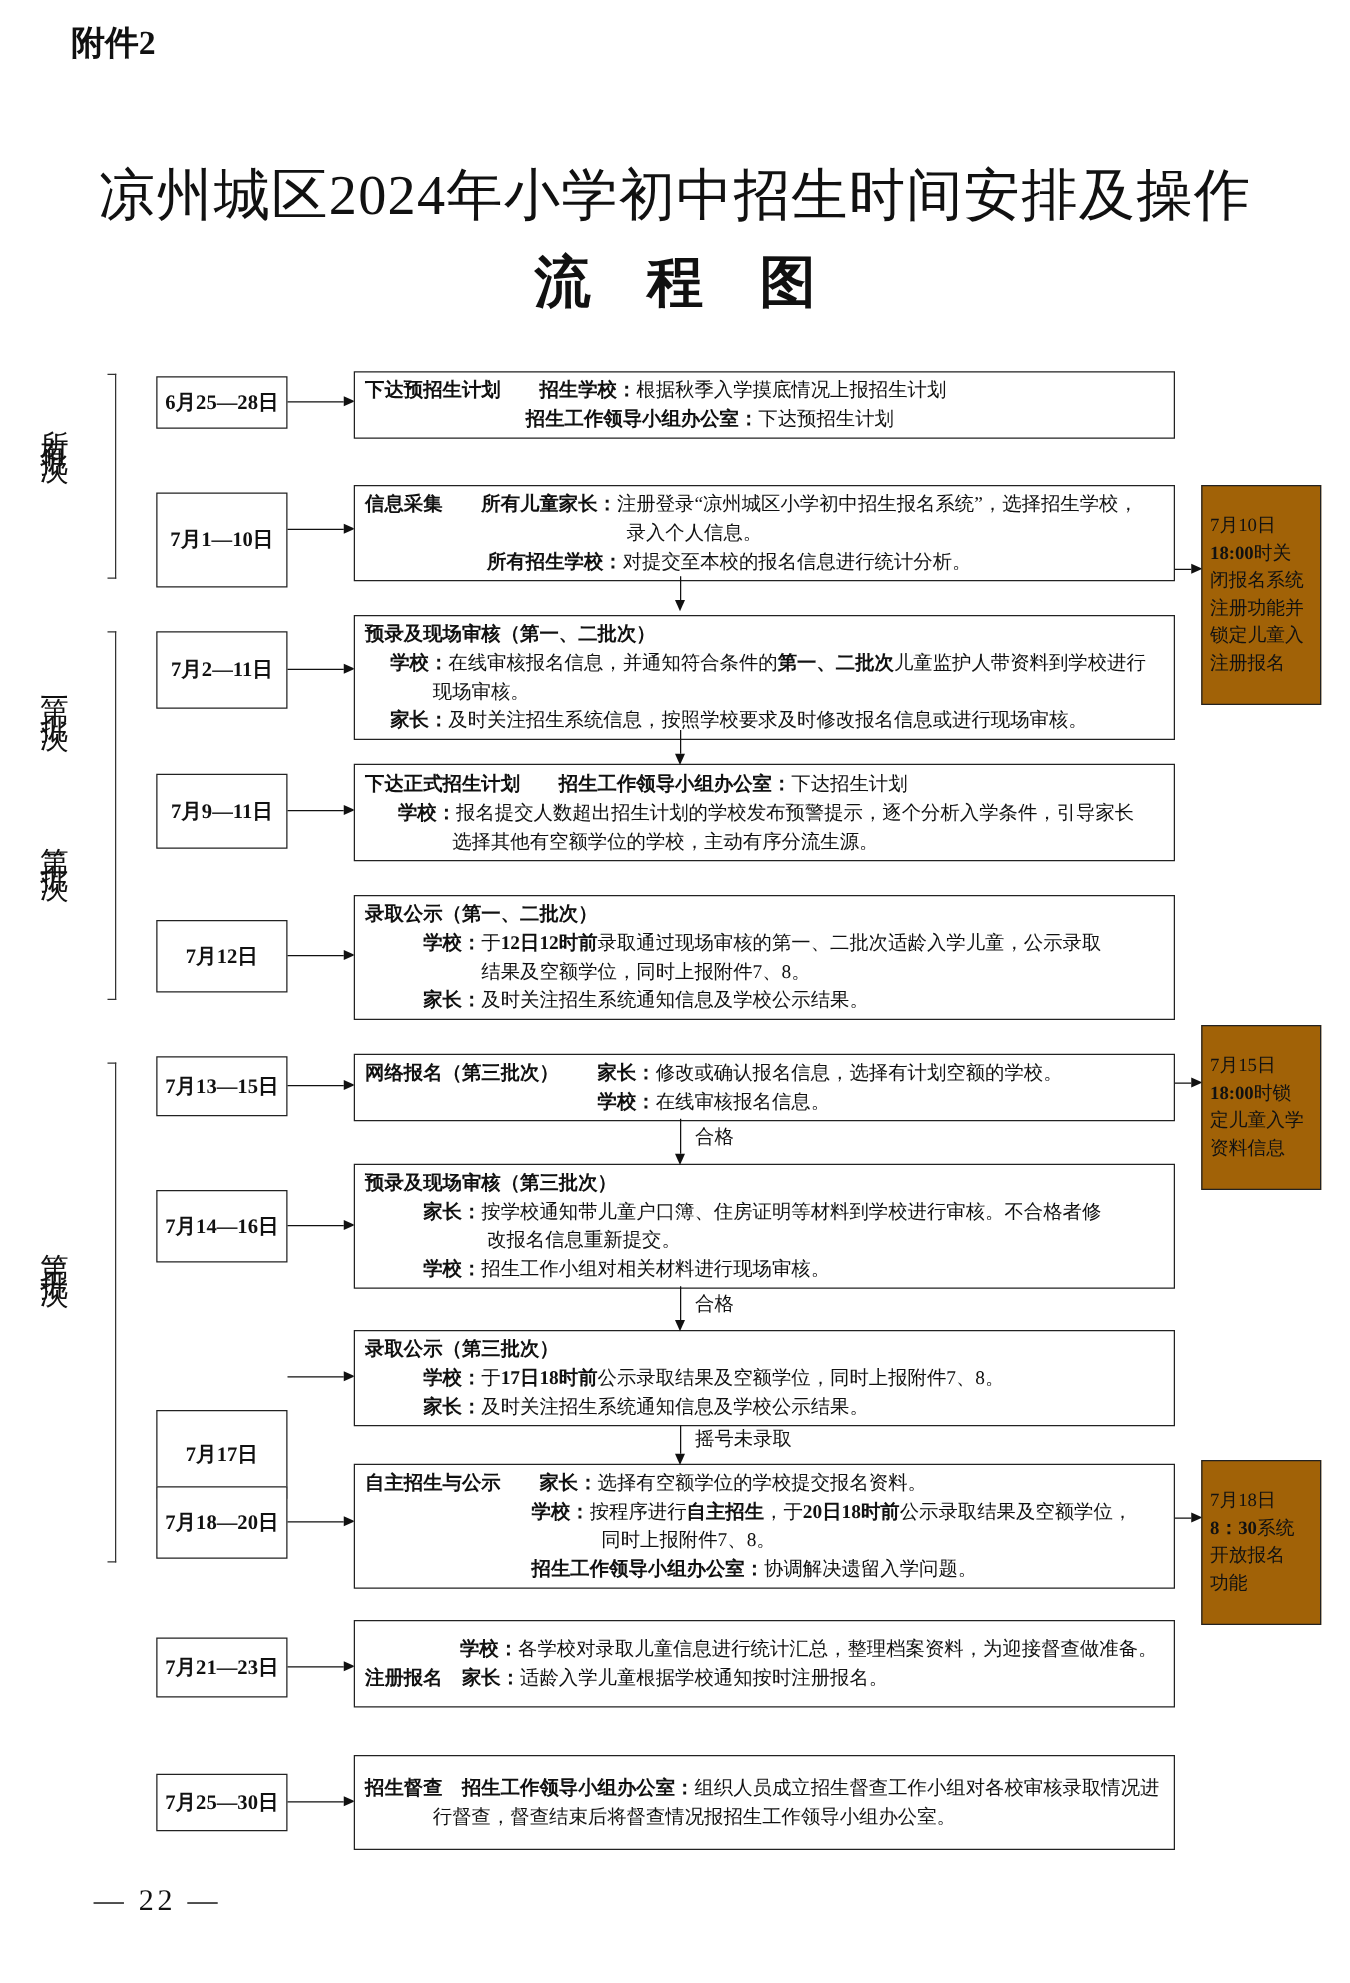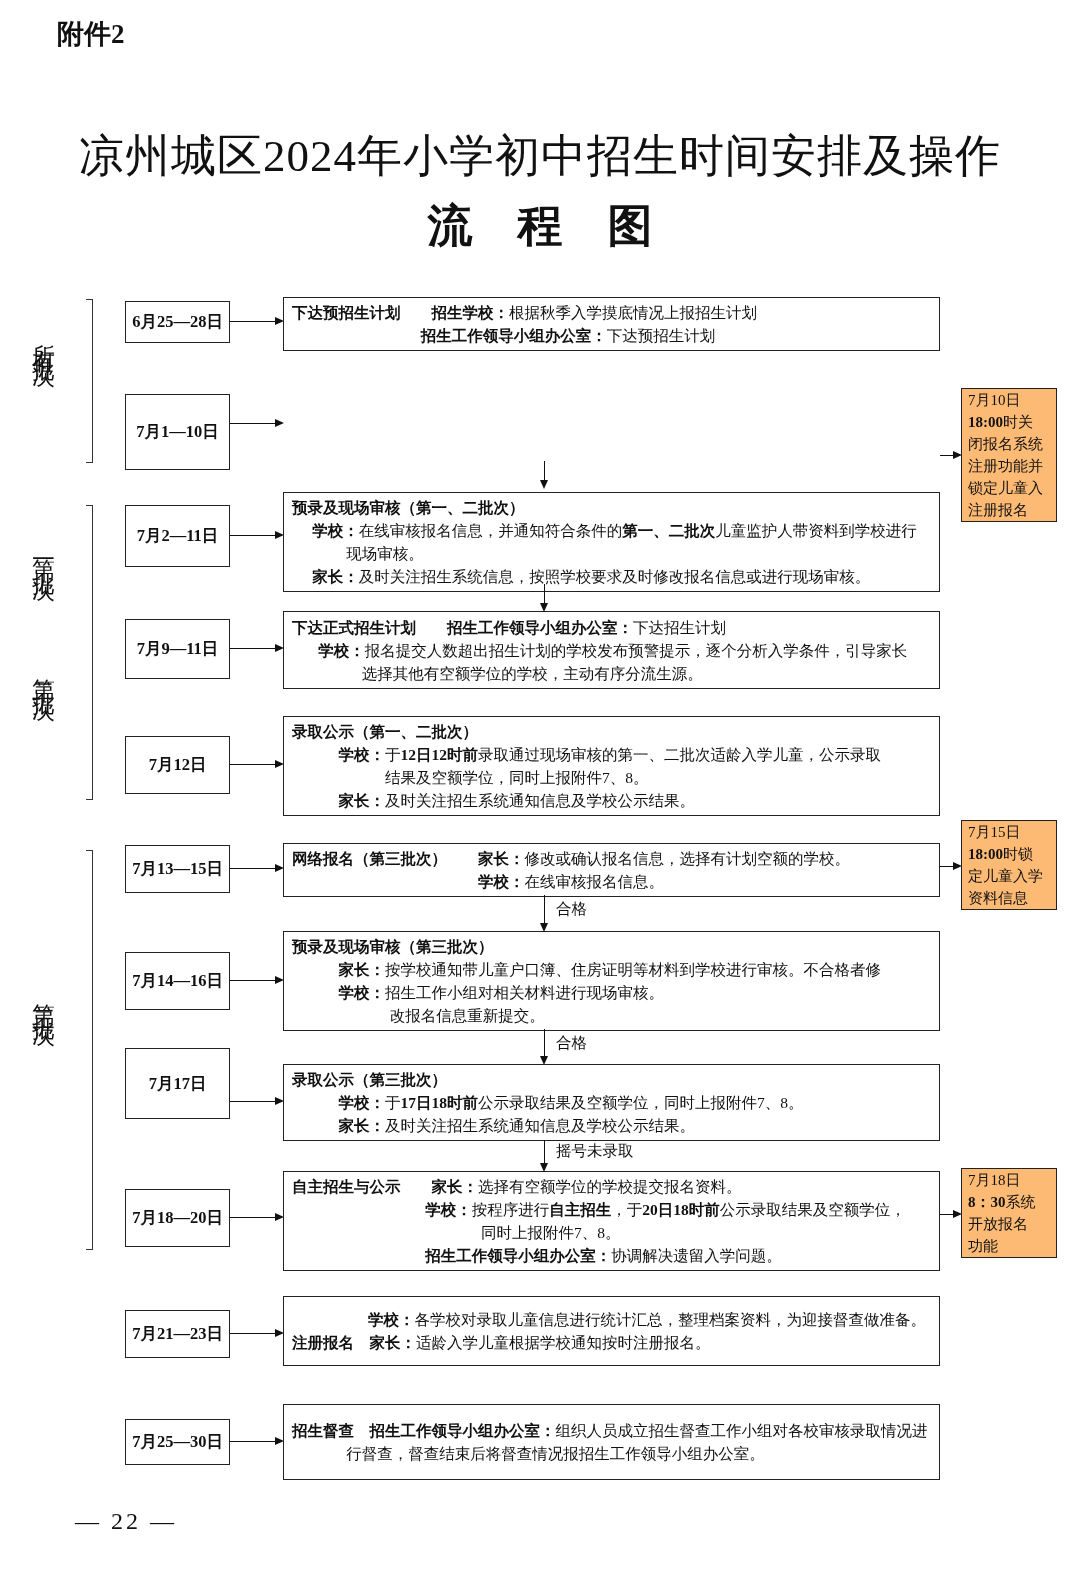--- a/index.html
+++ b/index.html
@@ -53,22 +53,22 @@
   }
   .v-arrow { position:absolute; left:544px; width:0; border-left:1.6px solid #111; }
   .v-arrow::after {
     content:""; position:absolute; left:-5.4px; bottom:-9px;
     border-top:9px solid #111; border-left:4.6px solid transparent; border-right:4.6px solid transparent;
   }
   .v-label { position:absolute; left:556px; font-size:15.5px; white-space:nowrap; }
 
   .note-box {
     position:absolute; left:961px; width:96px;
-    border:1.6px solid #222; background:#fdba74;
-    padding:0 6px; font-size:15px; line-height:22px;
+    border:1.6px solid #222; background:#a16207;
+    padding:21px 6px; font-size:15px; line-height:22px;
   }
   .note-line { white-space:nowrap; }
 
   .batch-label {
     position:absolute; left:28px;
     writing-mode:vertical-rl; text-orientation:upright;
     font-size:23px; letter-spacing:7px; white-space:nowrap;
   }
   .bracket {
     position:absolute; left:86px; width:7px;
@@ -78,21 +78,21 @@
   .page-number { position:absolute; left:75px; top:1508px; font-size:24px; letter-spacing:3px; }
 
   
   .date-box.r1{top:301px;height:42px;}  .content-box.r1{top:297px;min-height:50px;}  .h-arrow.r1{top:321px;}
   .date-box.r2{top:394px;height:76px;}  .content-box.r2{top:388px;min-height:73px;}  .h-arrow.r2{top:423px;}
   .date-box.r3{top:505px;height:62px;}  .content-box.r3{top:492px;min-height:96px;}  .h-arrow.r3{top:535px;}
   .date-box.r4{top:619px;height:60px;}  .content-box.r4{top:611px;min-height:78px;}  .h-arrow.r4{top:648px;}
   .date-box.r5{top:736px;height:58px;}  .content-box.r5{top:716px;min-height:96px;}  .h-arrow.r5{top:764px;}
   .date-box.r6{top:845px;height:48px;}  .content-box.r6{top:843px;min-height:52px;}  .h-arrow.r6{top:868px;}
   .date-box.r7{top:952px;height:58px;}  .content-box.r7{top:931px;min-height:98px;}  .h-arrow.r7{top:980px;}
-  .date-box.r8{top:1048px;height:71px;text-align:center;} .content-box.r8{top:1064px;min-height:76px;} .h-arrow.r8{top:1101px;}
+  .date-box.r8{top:1128px;height:71px;text-align:center;} .content-box.r8{top:1064px;min-height:76px;} .h-arrow.r8{top:1101px;}
   .date-box.r9{top:1189px;height:58px;} .content-box.r9{top:1171px;min-height:95px;} .h-arrow.r9{top:1217px;}
   .date-box.r10{top:1310px;height:48px;}.content-box.r10{top:1296px;min-height:70px;}.h-arrow.r10{top:1333px;}
   .date-box.r11{top:1419px;height:46px;}.content-box.r11{top:1404px;min-height:76px;}.h-arrow.r11{top:1441px;}
 
   .v-arrow.c1{top:461px;height:19px;}
   .v-arrow.c2{top:584px;height:19px;}
   .v-arrow.c3{top:895px;height:28px;}
   .v-arrow.c4{top:1029px;height:27px;}
   .v-arrow.c5{top:1140px;height:23px;}
   .v-label.c3-label{top:899px;}
@@ -128,20 +128,25 @@
     <div class="bracket bk3"></div>
 
   <div class="date-box r1">6月25—28日</div>
       <div class="h-arrow r1"></div>
       <div class="content-box r1">
         <div class="line"><span class="b">下达预招生计划</span><span>　　</span><span class="b">招生学校：</span><span>根据秋季入学摸底情况上报招生计划</span></div>
         <div class="line" style="padding-left: 8.3em;"><span class="b">招生工作领导小组办公室：</span><span>下达预招生计划</span></div>
       </div>
       <div class="date-box r2">7月1—10日</div>
       <div class="h-arrow r2"></div>
+      <div class="content-box r2">
+        <div class="line"><span class="b">信息采集</span><span>　　</span><span class="b">所有儿童家长：</span><span>注册登录“凉州城区小学初中招生报名系统”，选择招生学校，</span></div>
+        <div class="line" style="padding-left: 13.5em;"><span>录入个人信息。</span></div>
+        <div class="line" style="padding-left: 6.3em;"><span class="b">所有招生学校：</span><span>对提交至本校的报名信息进行统计分析。</span></div>
+      </div>
       <div class="date-box r3">7月2—11日</div>
       <div class="h-arrow r3"></div>
       <div class="content-box r3">
         <div class="line"><span class="b">预录及现场审核（第一、二批次）</span></div>
         <div class="line" style="padding-left: 1.3em;"><span class="b">学校：</span><span>在线审核报名信息，并通知符合条件的</span><span class="b">第一、二批次</span><span>儿童监护人带资料到学校进行</span></div>
         <div class="line" style="padding-left: 3.5em;"><span>现场审核。</span></div>
         <div class="line" style="padding-left: 1.3em;"><span class="b">家长：</span><span>及时关注招生系统信息，按照学校要求及时修改报名信息或进行现场审核。</span></div>
       </div>
       <div class="date-box r4">7月9—11日</div>
       <div class="h-arrow r4"></div>
@@ -162,22 +167,22 @@
       <div class="h-arrow r6"></div>
       <div class="content-box r6">
         <div class="line"><span class="b">网络报名（第三批次）</span><span>　　</span><span class="b">家长：</span><span>修改或确认报名信息，选择有计划空额的学校。</span></div>
         <div class="line" style="padding-left: 12em;"><span class="b">学校：</span><span>在线审核报名信息。</span></div>
       </div>
       <div class="date-box r7">7月14—16日</div>
       <div class="h-arrow r7"></div>
       <div class="content-box r7">
         <div class="line"><span class="b">预录及现场审核（第三批次）</span></div>
         <div class="line" style="padding-left: 3em;"><span class="b">家长：</span><span>按学校通知带儿童户口簿、住房证明等材料到学校进行审核。不合格者修</span></div>
+        <div class="line" style="padding-left: 6.3em;"><span>改报名信息重新提交。</span></div>
         <div class="line" style="padding-left: 3em;"><span class="b">学校：</span><span>招生工作小组对相关材料进行现场审核。</span></div>
-        <div class="line" style="padding-left: 6.3em;"><span>改报名信息重新提交。</span></div>
       </div>
       <div class="date-box r8">7月17日</div>
       <div class="h-arrow r8"></div>
       <div class="content-box r8">
         <div class="line"><span class="b">录取公示（第三批次）</span></div>
         <div class="line" style="padding-left: 3em;"><span class="b">学校：</span><span>于</span><span class="b">17日18时前</span><span>公示录取结果及空额学位，同时上报附件7、8。</span></div>
         <div class="line" style="padding-left: 3em;"><span class="b">家长：</span><span>及时关注招生系统通知信息及学校公示结果。</span></div>
       </div>
       <div class="date-box r9">7月18—20日</div>
       <div class="h-arrow r9"></div>

